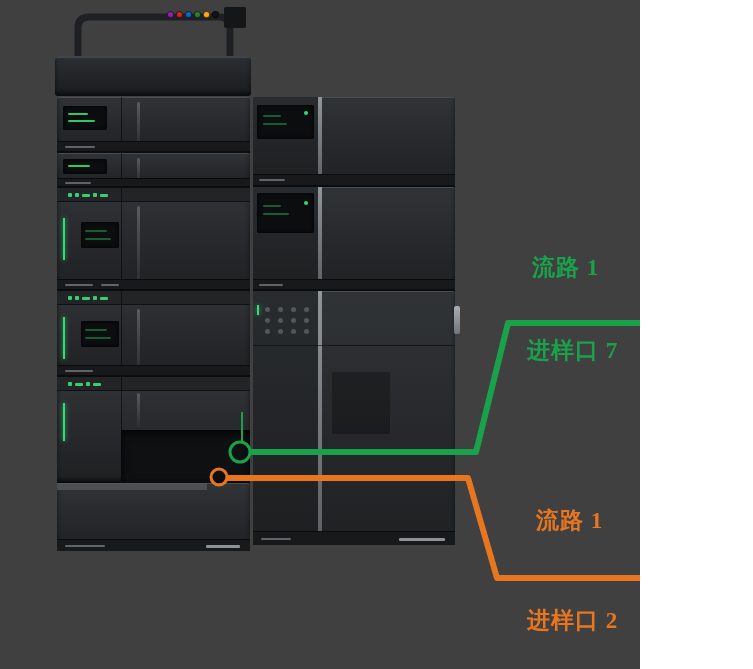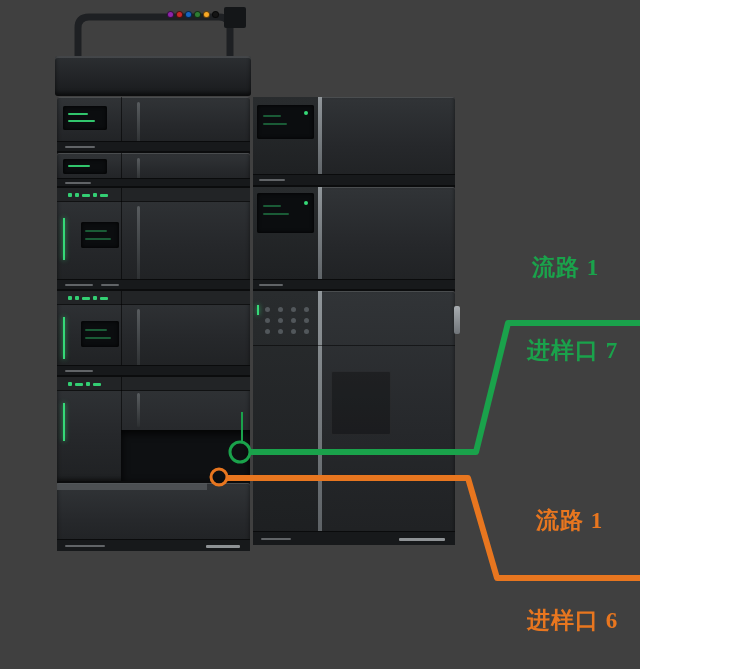--- a/index.html
+++ b/index.html
@@ -219,15 +219,15 @@
     <polyline points="250,452 476,452 508,323 677,323" fill="none" stroke-width="6" stroke-linejoin="round" stroke="#1aa24b"></polyline>
     <polyline points="227,478 468,478 497,578 681,578" fill="none" stroke-width="6" stroke-linejoin="round" stroke="#e8761f"></polyline>
     <line x1="242" y1="412" x2="242" y2="441" stroke-width="2" stroke="#1aa24b"></line>
     <circle cx="240" cy="452" r="10" fill="none" stroke-width="3" stroke="#1aa24b"></circle>
     <circle cx="219" cy="477" r="8" fill="none" stroke-width="3" stroke="#e8761f"></circle>
   </svg>
 
   <div class="lbl green" style="left:532px;top:252px">流路 1</div>
   <div class="lbl green" style="left:527px;top:335px">进样口 7</div>
   <div class="lbl orange" style="left:536px;top:505px">流路 1</div>
-  <div class="lbl orange" style="left:527px;top:605px">进样口 6</div>
+  <div class="lbl orange" style="left:527px;top:605px">进样口 2</div>
 
 </div>
 
 </body></html>

